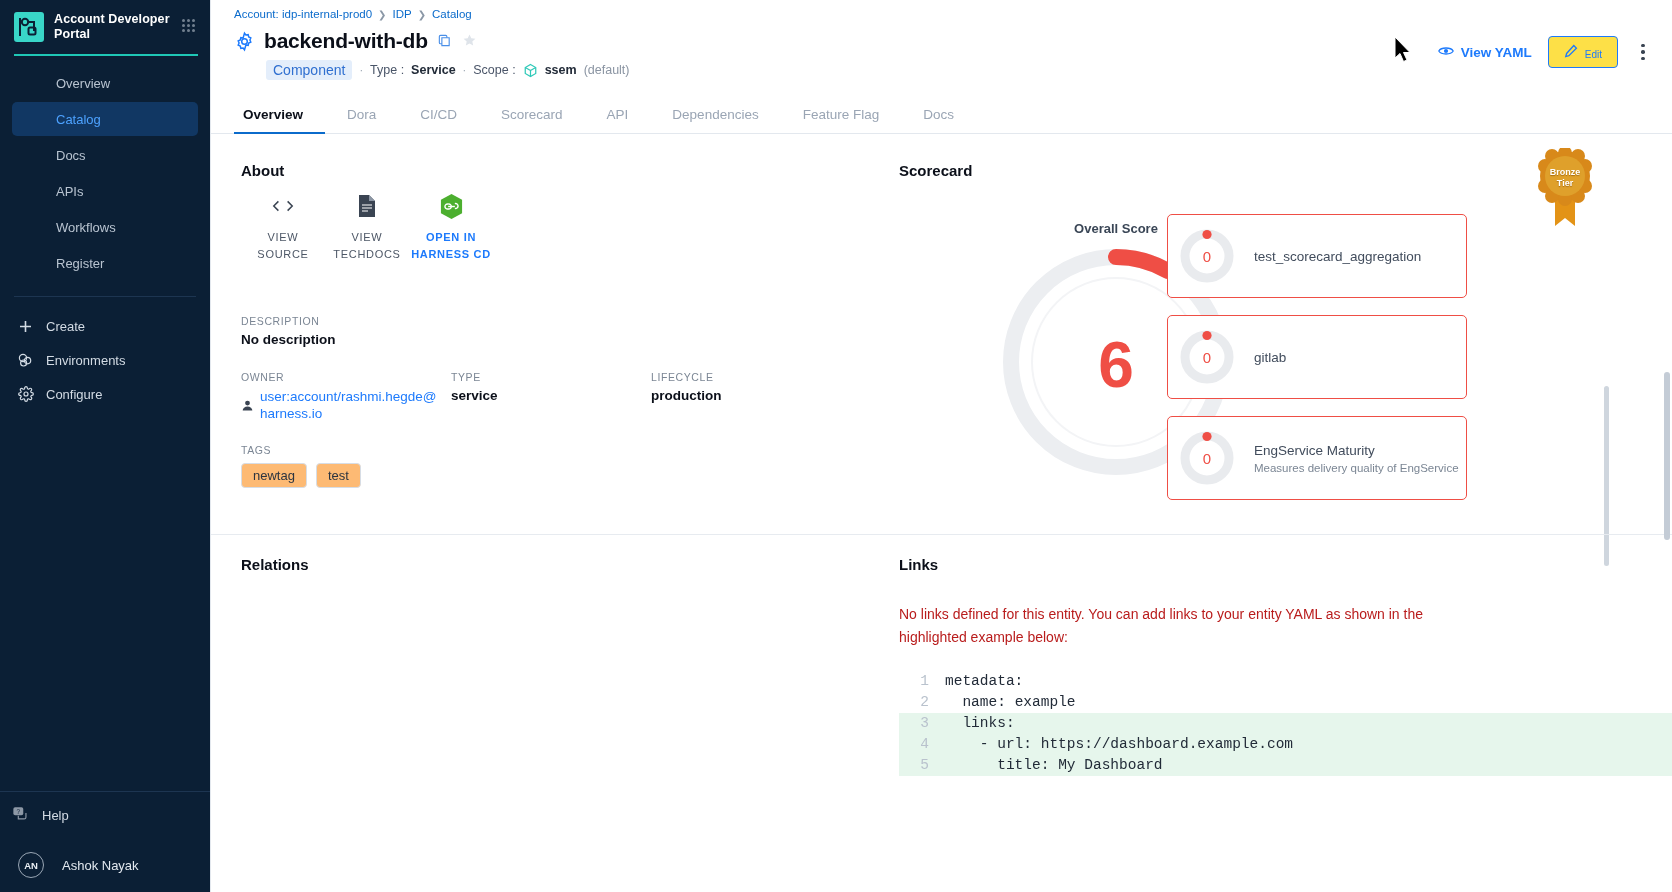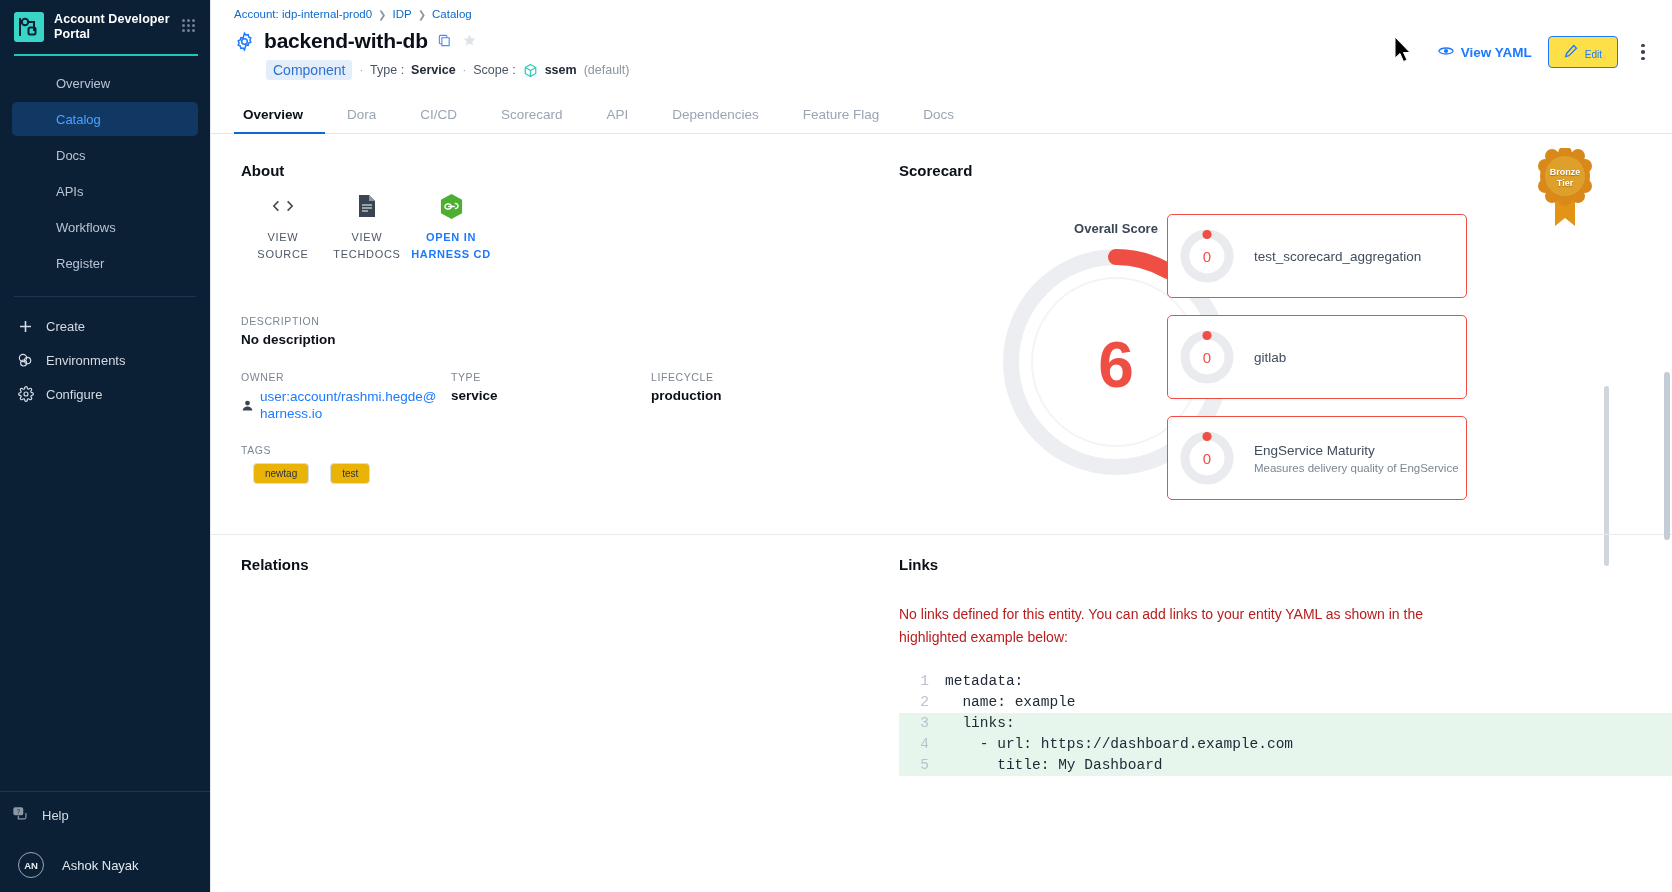--- a/index.html
+++ b/index.html
@@ -175,21 +175,21 @@
   .owner-val { display: flex; gap: 6px; margin-top: 5px; align-items: flex-start; }
   .owner-link {
     color: #1d7afc; font-size: 13.5px; line-height: 17px; cursor: pointer;
     word-break: break-all; max-width: 178px;
   }
   .person-ic { width: 13px; height: 13px; flex: 0 0 13px; margin-top: 10px; }
   .tags-wrap { margin-top: 22px; }
   .tags { display: flex; gap: 9px; margin-top: 7px; }
   .tag {
     border: 1px solid #d7dde5; border-radius: 4px; padding: 4px 11px;
-    font-size: 10px; color: #2b3440; background: #eab308; margin-left: 12px;
+    font-size: 13px; color: #2b3440; background: #fdba74;
   }
 
   
   .overall-label {
     font-size: 13px; font-weight: bold; color: #3a4656;
     text-align: center; width: 260px; margin: 42px 0 0 87px;
   }
   .gauge { position: relative; width: 260px; height: 250px; margin-left: 87px; margin-top: 4px;}
   .gauge svg { position: absolute; left: 0; top: 0; }
   .gauge-val {

